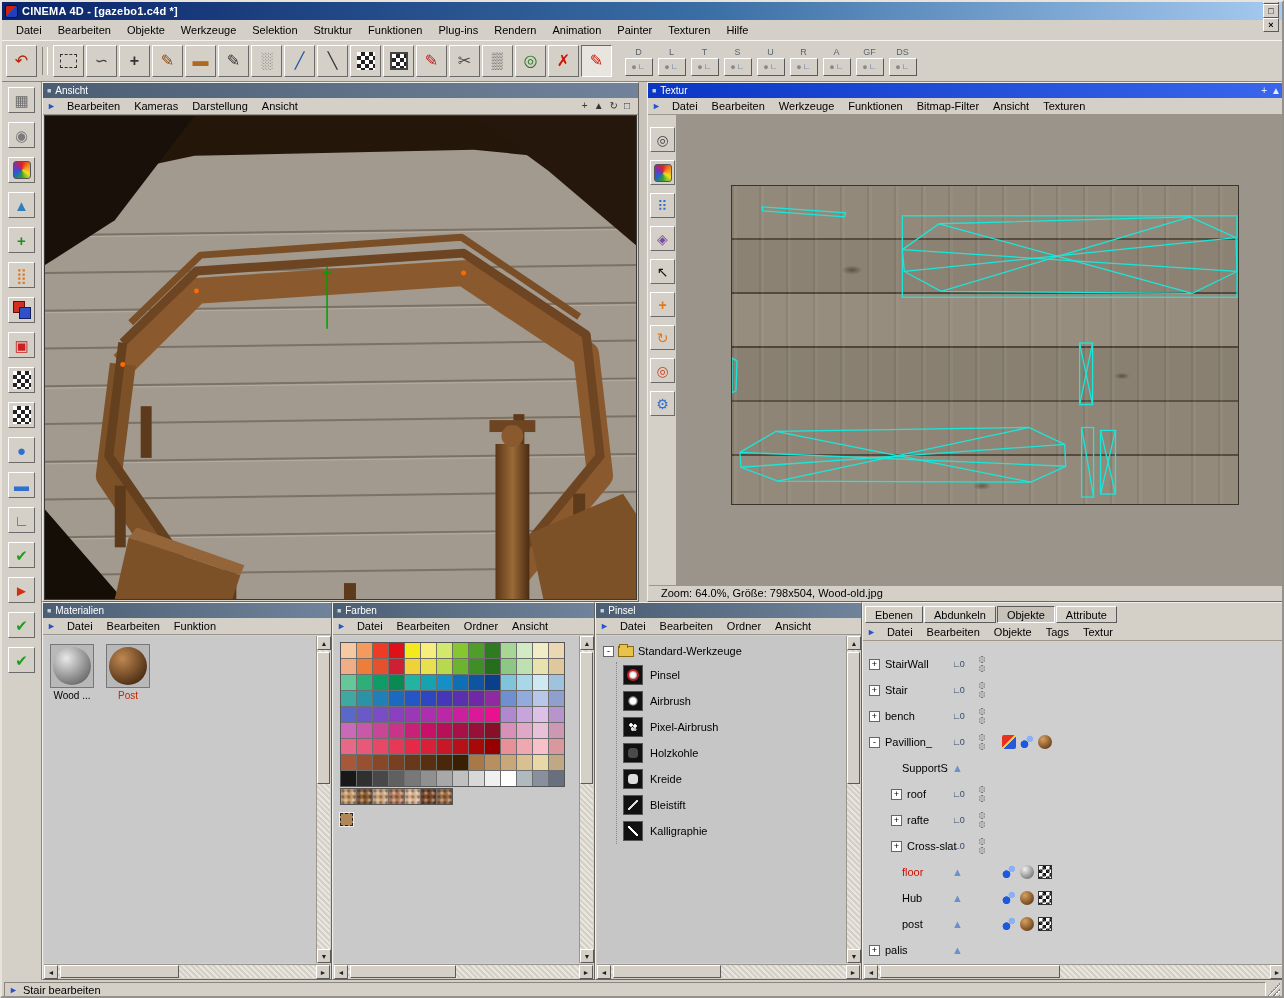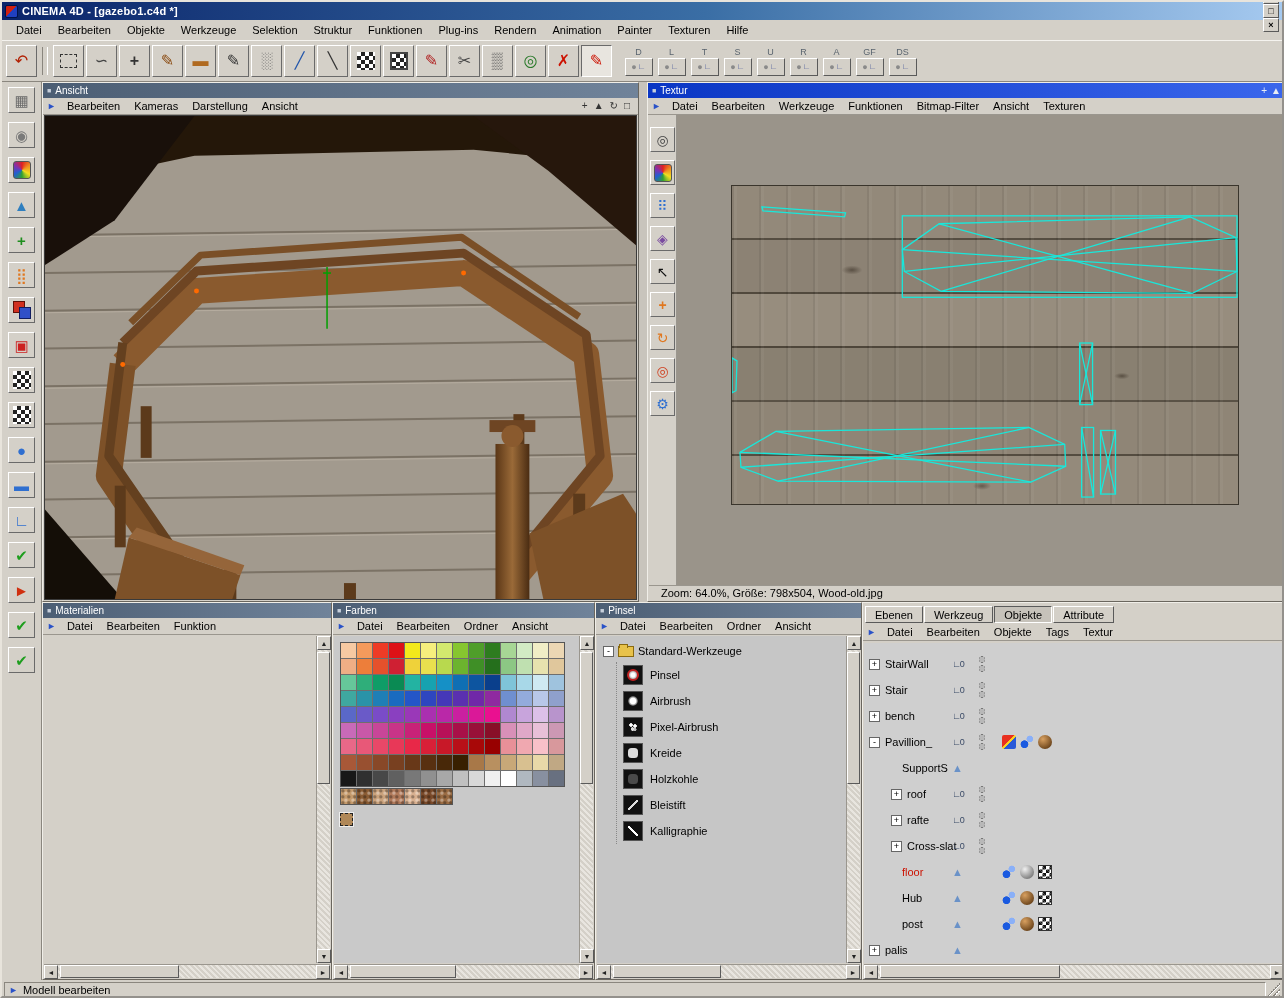--- a/index.html
+++ b/index.html
@@ -564,20 +564,36 @@
     <div class="panel-title">
       <span class="bullet">■</span>
       <span>Materialien</span>
     </div>
     <div class="panel-menu" id="materials-menu">
         <span class="pm-icon">►</span>
         <span class="pm-item">Datei</span>
         <span class="pm-item">Bearbeiten</span>
         <span class="pm-item">Funktion</span>
       </div>
+    <div class="panel-content">
+      <div id="materials-list">
+          <div class="mat-item">
+            <div class="mat-thumb">
+              <div class="mat-sphere" style="background: radial-gradient(circle at 35% 30%, rgb(232, 232, 232), rgb(74, 74, 74));"></div>
+            </div>
+            <div class="mat-label">Wood ...</div>
+          </div>
+          <div class="mat-item">
+            <div class="mat-thumb">
+              <div class="mat-sphere" style="background: radial-gradient(circle at 35% 30%, rgb(192, 136, 80), rgb(42, 20, 4));"></div>
+            </div>
+            <div class="mat-label selected">Post</div>
+          </div>
+        </div>
+    </div>
     <div class="sb-slot-v" id="materials-vscroll"></div>
     <div class="sb-slot-h" id="materials-hscroll"></div>
   <div class="sb-v">
         <button class="sb-btn bevel-out">▲</button>
         <div class="sb-track">
           <div class="sb-thumb bevel-out"></div>
         </div>
         <button class="sb-btn bevel-out">▼</button>
       </div>
       <div class="sb-h">
@@ -787,26 +803,26 @@
             </div>
             <div class="brush-row">
               <span class="bi b-soft"></span>
               <span class="brush-label">Airbrush</span>
             </div>
             <div class="brush-row">
               <span class="bi b-speckle"></span>
               <span class="brush-label">Pixel-Airbrush</span>
             </div>
             <div class="brush-row">
+              <span class="bi b-charcoal"></span>
+              <span class="brush-label">Holzkohle</span>
+            </div>
+            <div class="brush-row">
               <span class="bi b-chalk"></span>
               <span class="brush-label">Kreide</span>
-            </div>
-            <div class="brush-row">
-              <span class="bi b-charcoal"></span>
-              <span class="brush-label">Holzkohle</span>
             </div>
             <div class="brush-row">
               <span class="bi b-pencil"></span>
               <span class="brush-label">Bleistift</span>
             </div>
             <div class="brush-row">
               <span class="bi b-slash"></span>
               <span class="brush-label">Kalligraphie</span>
             </div>
           </div>
@@ -826,21 +842,21 @@
         <div class="sb-track">
           <div class="sb-thumb bevel-out"></div>
         </div>
         <button class="sb-btn bevel-out">►</button>
       </div>
     </div>
 
   <div class="panel" id="objects-panel">
     <div id="objects-tabs">
         <button class="otab">Ebenen</button>
-        <button class="otab">Werkzeug</button>
+        <button class="otab">Abdunkeln</button>
         <button class="otab active">Objekte</button>
         <button class="otab">Attribute</button>
       </div>
     <div class="panel-menu" id="objects-menu">
         <span class="pm-icon">►</span>
         <span class="pm-item">Datei</span>
         <span class="pm-item">Bearbeiten</span>
         <span class="pm-item">Objekte</span>
         <span class="pm-item">Tags</span>
         <span class="pm-item">Textur</span>
@@ -942,16 +958,16 @@
         </div>
         <button class="sb-btn bevel-out">►</button>
       </div>
     </div>
 
 </div>
 
 <div id="statusbar">
   <div id="status-field">
     <span id="status-icon">►</span>
-    <span>Modell bearbeiten</span>
+    <span>Stair bearbeiten</span>
   </div>
   <div id="resize-grip"></div>
 </div>
 
 </body></html>

